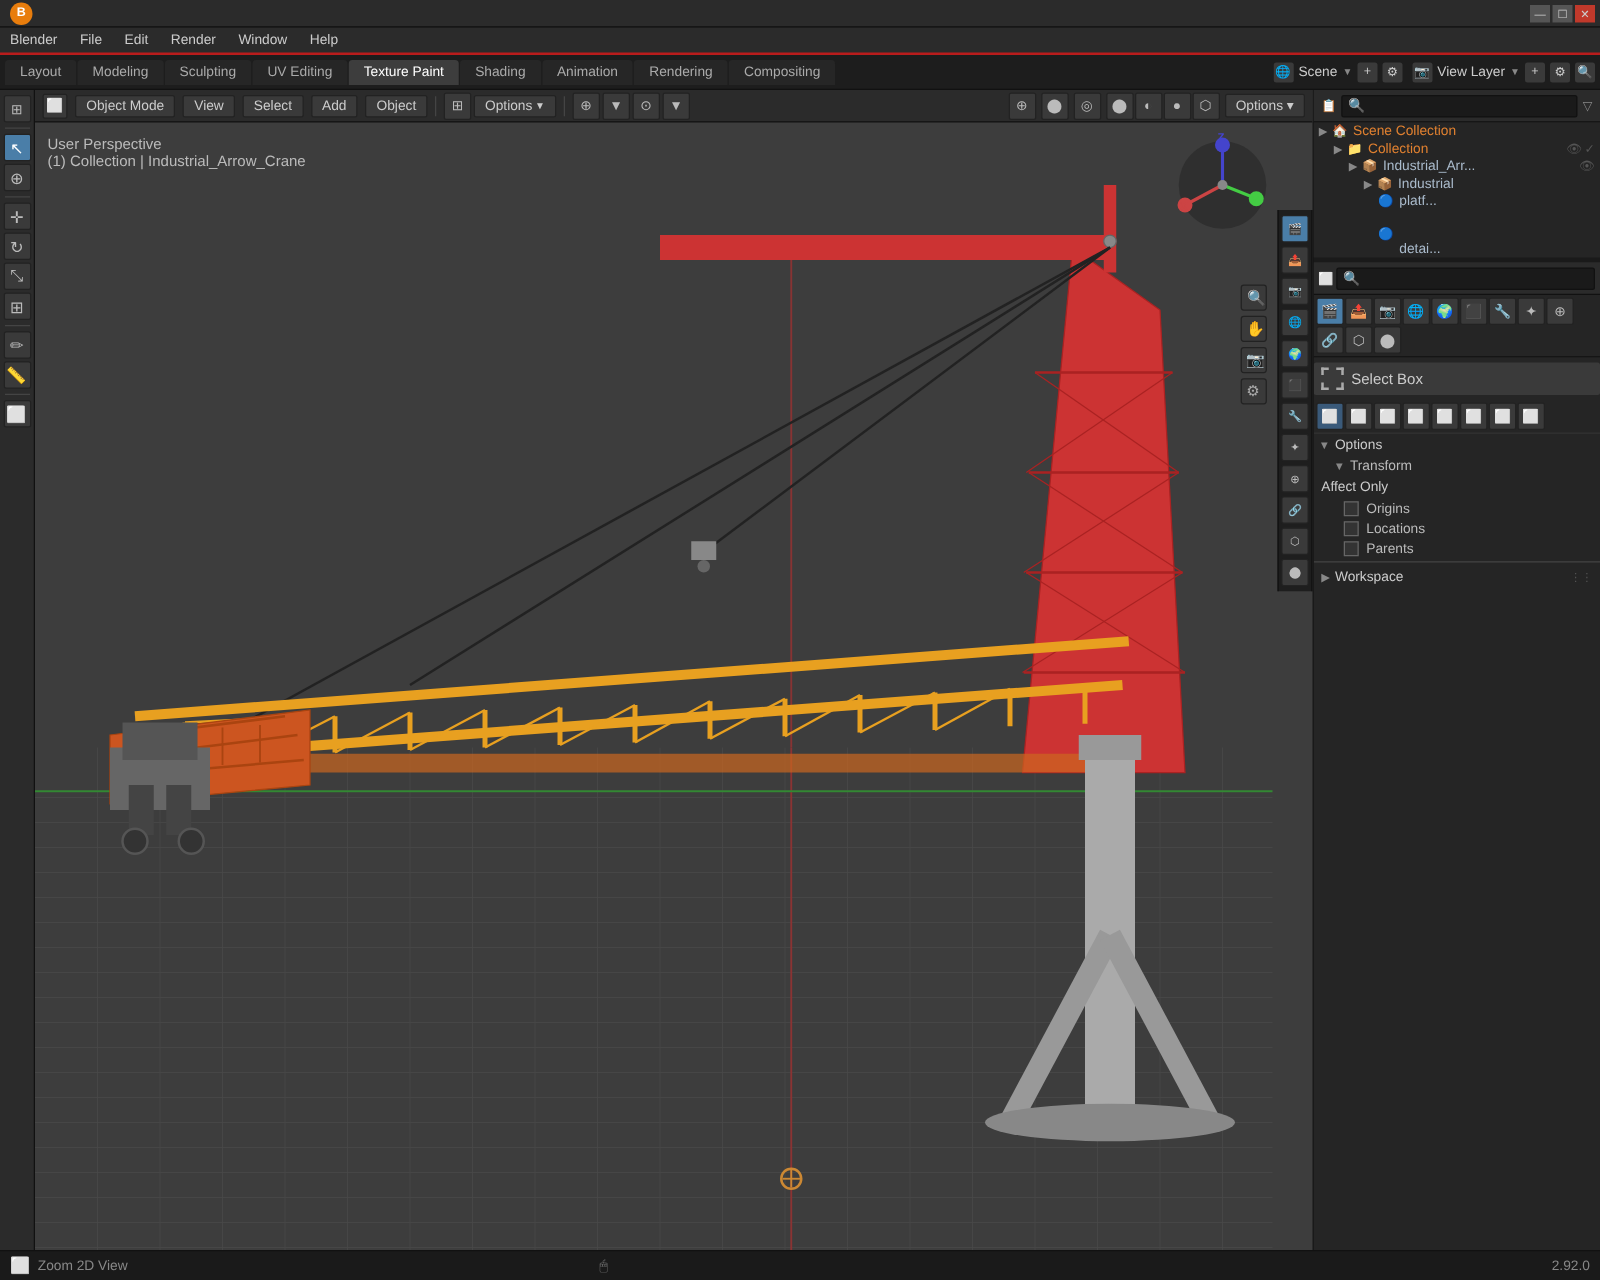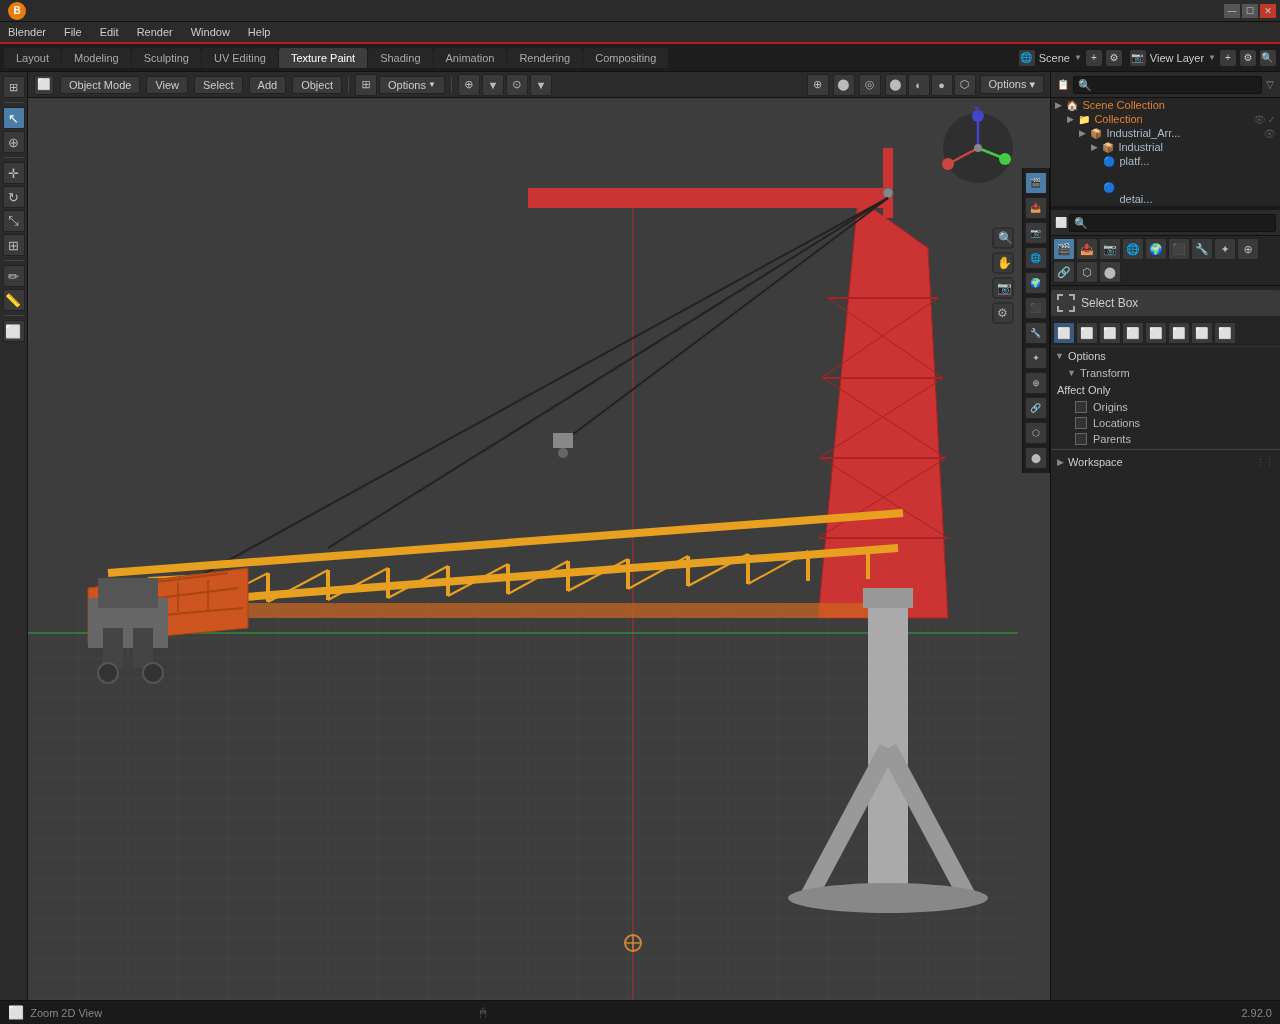--- a/index.html
+++ b/index.html
@@ -663,20 +663,24 @@
         <g transform="translate(965,180)">
           <rect x="0" y="0" width="20" height="20" rx="2" fill="#3a3a3a" stroke="#222" stroke-width="1"></rect>
           <text x="4" y="14" fill="#aaa" font-size="12">📷</text>
         </g>
         <g transform="translate(965,205)">
           <rect x="0" y="0" width="20" height="20" rx="2" fill="#3a3a3a" stroke="#222" stroke-width="1"></rect>
           <text x="4" y="14" fill="#aaa" font-size="12">⚙</text>
         </g>
       </svg>
 
+      <div id="viewport-info">
+        <div style="font-size:12px;color:#bbb;">User Perspective</div>
+        <div style="font-size:12px;color:#bbb;">(1) Collection | Industrial_Arrow_Crane</div>
+      </div>
 
     </div>
   </div>
 
   <div id="right-panel">
 
     <div style="background:#1e1e1e;padding:0;">
 
       <div style="height:26px;background:#2b2b2b;display:flex;align-items:center;padding:0 6px;gap:4px;border-bottom:1px solid #111;">
         <div style="font-size:10px;color:#888;">📋</div>

